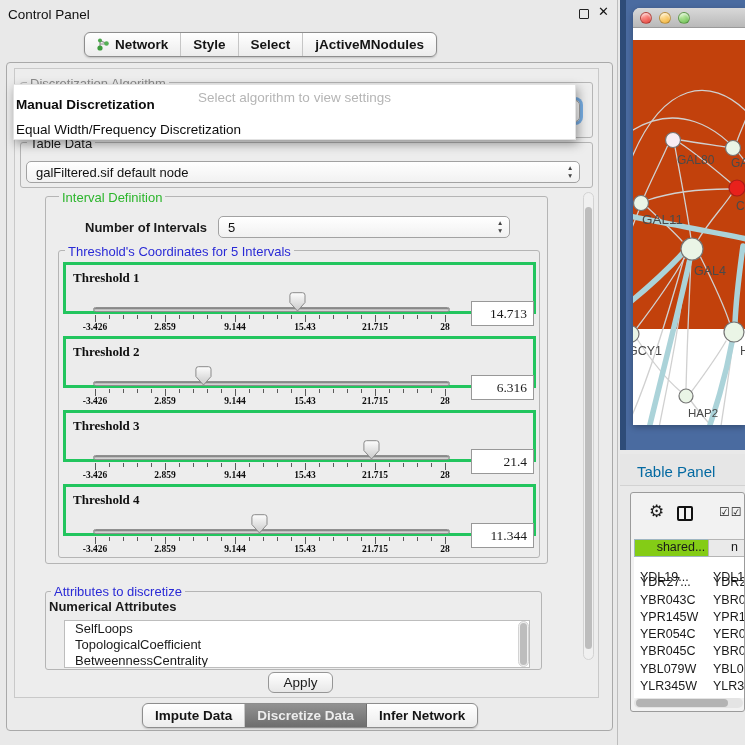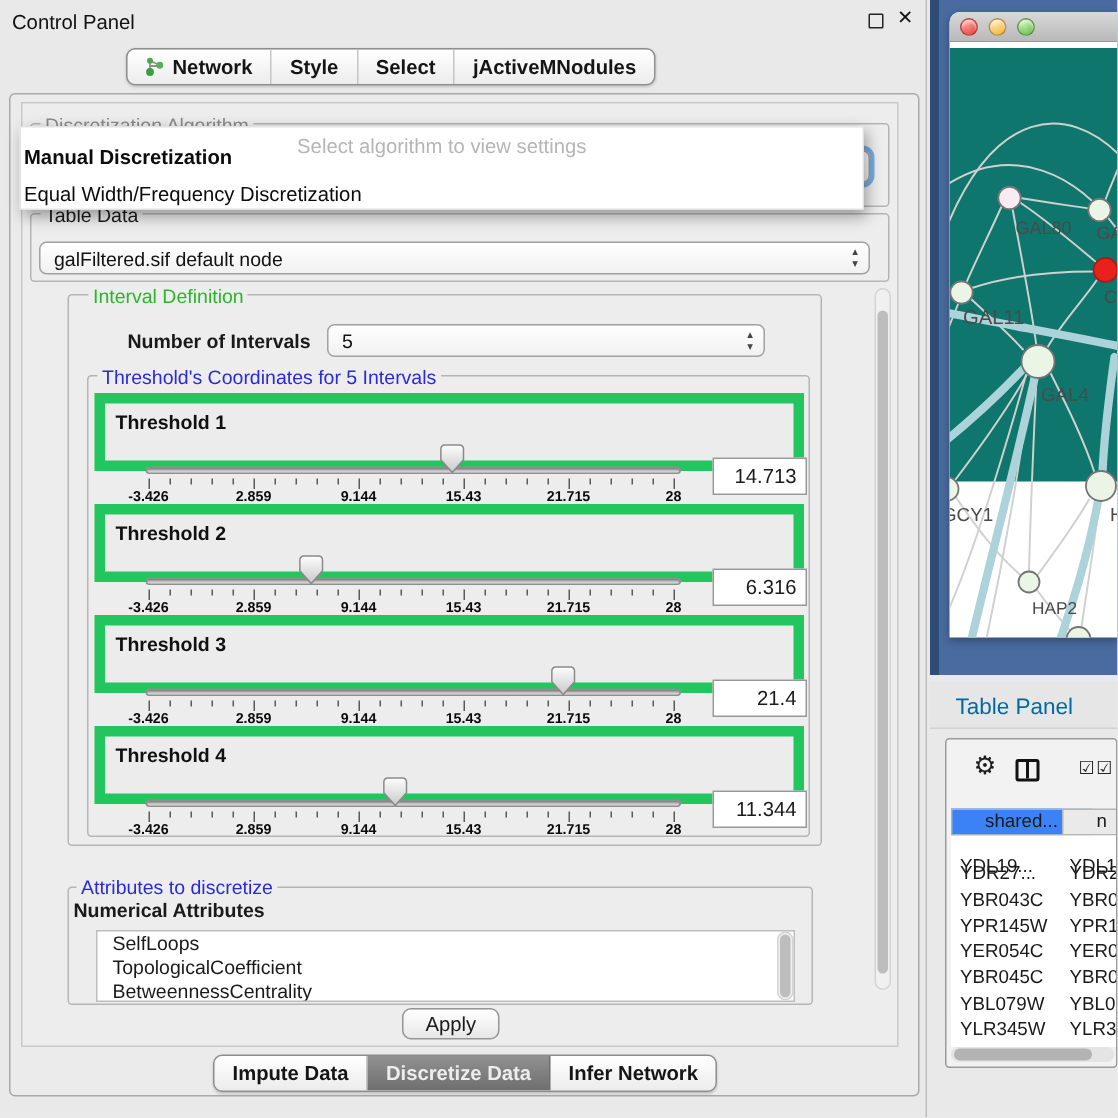--- a/index.html
+++ b/index.html
@@ -39,21 +39,21 @@
   .combo.focused { box-shadow:0 0 0 3px rgba(105,165,225,.9); }
 
   
   #algo-popup { left:13px; top:84px; width:563px; height:56px; background:#fff; border:1px solid #e2e2e2;
                 box-shadow:2px 4px 10px rgba(0,0,0,.38); z-index:30; }
   #algo-popup .hint { position:absolute; top:5px; left:0; right:0; text-align:center; color:#b5b5b5; font-size:13.5px; }
   .popup-opt { position:absolute; left:2px; font-size:13.5px; color:#0c0c0c; white-space:nowrap; cursor:pointer;}
   .popup-opt.b { font-weight:700; }
 
   
-  .tbox { position:absolute; left:63px; width:473px; height:52px; border:7px solid #22c55e; background:#ececec; }
+  .tbox { position:absolute; left:63px; width:473px; height:52px; border:3px solid #22c55e; background:#ececec;font-family:Liberation Serif, serif; }
   .tbox .tlab { position:absolute; left:7px; top:5px; font-size:13px; font-weight:700; color:#101010;}
   .track { position:absolute; left:27px; top:42px; width:357px; height:5px; border:1px solid #8f8f8f; border-radius:3px;
            background:linear-gradient(#a8a8a8,#dcdcdc); box-shadow:inset 0 1px 1px rgba(0,0,0,.25); }
   .thumb { position:absolute; top:27px; width:17px; height:20px; cursor:pointer; }
   .tick { position:absolute; width:1px; background:#5a5a5a; }
   .ticklab { position:absolute; top:57px; transform:translateX(-50%); font-size:9.5px; font-weight:700; color:#0a0a0a; }
   .valbox { position:absolute; left:405px; top:36px; width:63px; height:25px; border:1px solid #989898; background:#fff;
             font-size:13.5px; text-align:right; padding:4px 6px 0 0; }
 
   
@@ -68,21 +68,21 @@
   #v-divider { left:617px; top:0; width:1px; height:745px; background:#bdbdbd; }
 
   
   #net-frame { left:620px; top:0; width:125px; height:450px; background:#4a6ba0; border-left:6px solid #2e4c78; }
   #net-window { left:633px; top:8px; width:112px; height:417px; background:#fff; border-radius:7px 0 0 0; overflow:hidden;
                 box-shadow:0 2px 6px rgba(0,0,0,.3); }
   #net-titlebar { position:absolute; left:0; top:0; width:112px; height:20px;
                   background:linear-gradient(#d9d9d9,#b9b9b9); border-bottom:1px solid #9a9a9a; }
   .light { position:absolute; top:4px; width:12px; height:12px; border-radius:50%; border:1px solid rgba(0,0,0,.25);
            box-shadow:inset 0 2px 2px rgba(255,255,255,.6); cursor:pointer;}
-  #net-canvas { position:absolute; left:0; top:24px; width:112px; height:289px; background:#0f766e; }
+  #net-canvas { position:absolute; left:0; top:32px; width:112px; height:289px; background:#c2410c; }
 
   
   #tp-titlebar { left:620px; top:454px; width:125px; height:32px; background:#e6e6e6; border-bottom:1px solid #d2d2d2;}
   #tp-title { position:absolute; left:17px; top:9px; font-size:15px; color:#0369a1;}
   #tp-box { left:630px; top:492px; width:115px; height:220px; border:1px solid #9b9b9b; border-radius:3px; background:#f2f2f2; overflow:hidden;}
   #tp-toolbar { position:absolute; left:0; top:0; width:100%; height:42px; }
   #gear-ic { position:absolute; left:18px; top:8px; font-size:17px; color:#1c1c1c; cursor:pointer;}
   #split-ic { position:absolute; left:46px; top:13px; width:16px; height:15px; border:2px solid #111; border-radius:2px; cursor:pointer;}
   #split-ic::after { content:""; position:absolute; left:5px; top:0; width:2px; height:11px; background:#111; }
   #checks-ic { position:absolute; left:88px; top:12px; font-size:12px; letter-spacing:1px; color:#222; cursor:pointer;}
@@ -442,21 +442,21 @@
 
 <div class="abs" id="tp-titlebar">
   <div id="tp-title">Table Panel</div>
 </div>
 <div class="abs" id="tp-box">
   <div id="tp-toolbar">
     <div id="gear-ic">⚙</div>
     <div id="split-ic"></div>
     <div id="checks-ic">☑☑</div>
   </div>
-  <div class="hcell" style="left:3px; width:94px; background:#3b82f6;">shared...</div>
+  <div class="hcell" style="left:3px; width:94px; background:#84cc16;">shared...</div>
   <div class="hcell" style="left:77px; width:38px; background:#eaeaea; border-color:#b5b5b5; text-align:left; padding-left:22px;">n</div>
   <div id="tp-rows">
       <div class="trow" style="top: 12px;">
         <span class="c1">YDL19...</span>
         <span class="c2">YDL1</span>
       </div>
       <div class="trow" style="top: 17.25px;">
         <span class="c1">YDR27...</span>
         <span class="c2">YDR2</span>
       </div>

